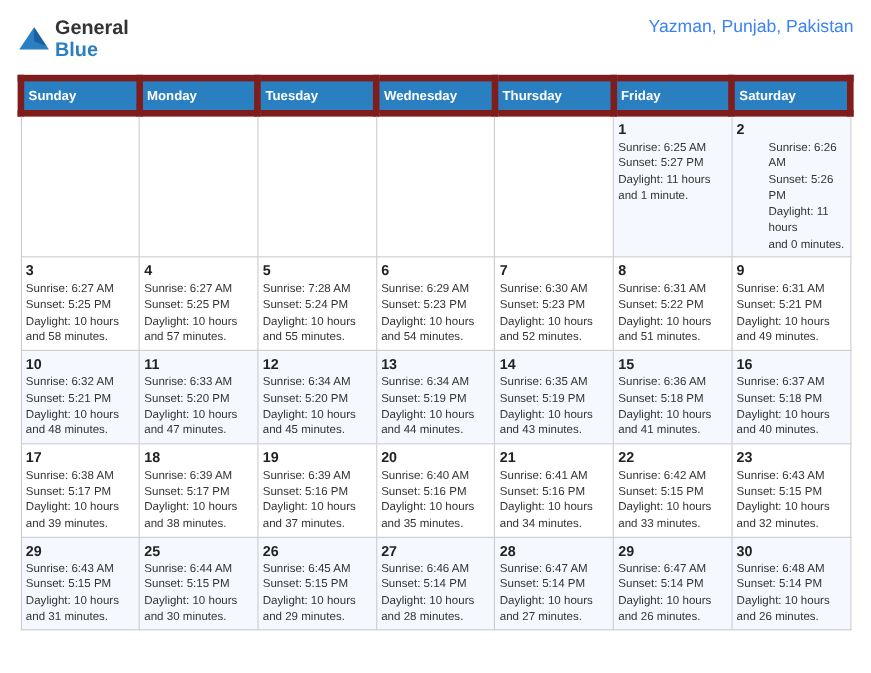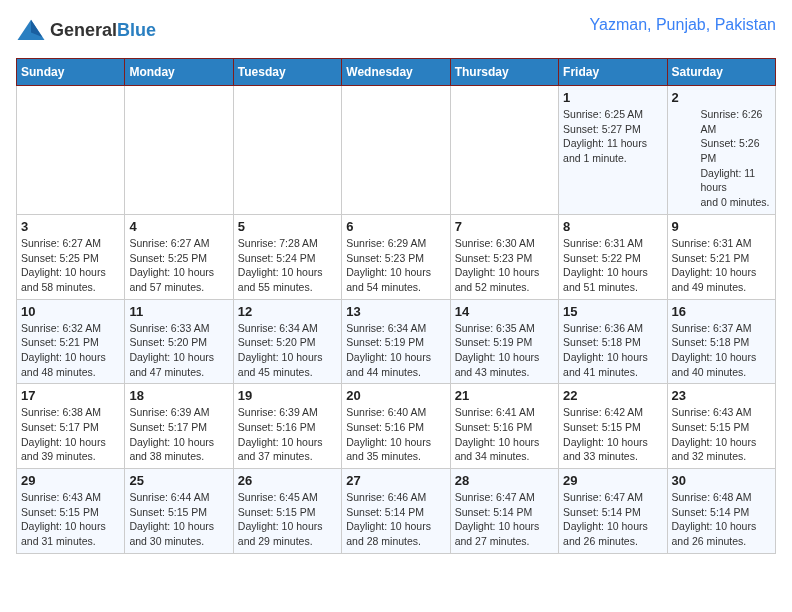--- a/index.html
+++ b/index.html
@@ -16,20 +16,21 @@
       align-items: flex-start;
       margin-bottom: 12px;
     }
     .logo {
       display: flex;
       align-items: center;
       gap: 4px;
     }
     .logo-text {
       display: flex;
+      flex-direction: column;
       line-height: 1.1;
     }
     .logo-general {
       font-size: 18px;
       font-weight: bold;
       color: #333;
     }
     .logo-blue {
       font-size: 18px;
       font-weight: bold;
@@ -56,21 +57,21 @@
       border-collapse: collapse;
       font-size: 11px;
     }
     thead tr th {
       background-color: #2a7fc1;
       color: #fff;
       padding: 6px 4px;
       text-align: left;
       font-size: 12px;
       font-weight: bold;
-      border: 1px solid #7f1d1d;
+      border: 6px solid #7f1d1d;
     }
     tbody tr td {
       border: 1px solid #ccc;
       vertical-align: top;
       padding: 4px;
       width: 108px;
       min-height: 70px;
       background: #fff;
     }
     tbody tr:nth-child(odd) td {

